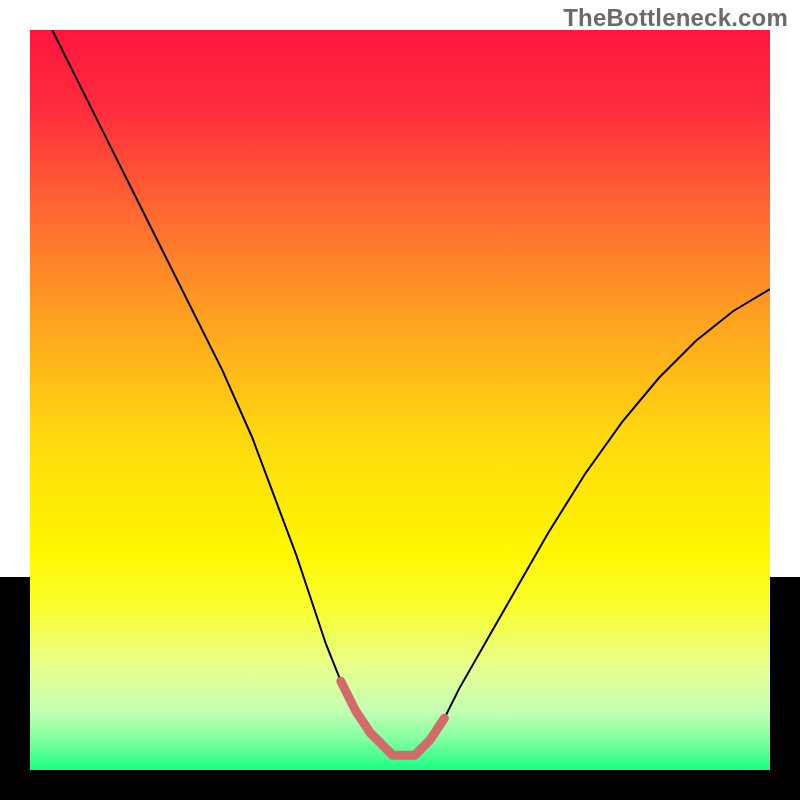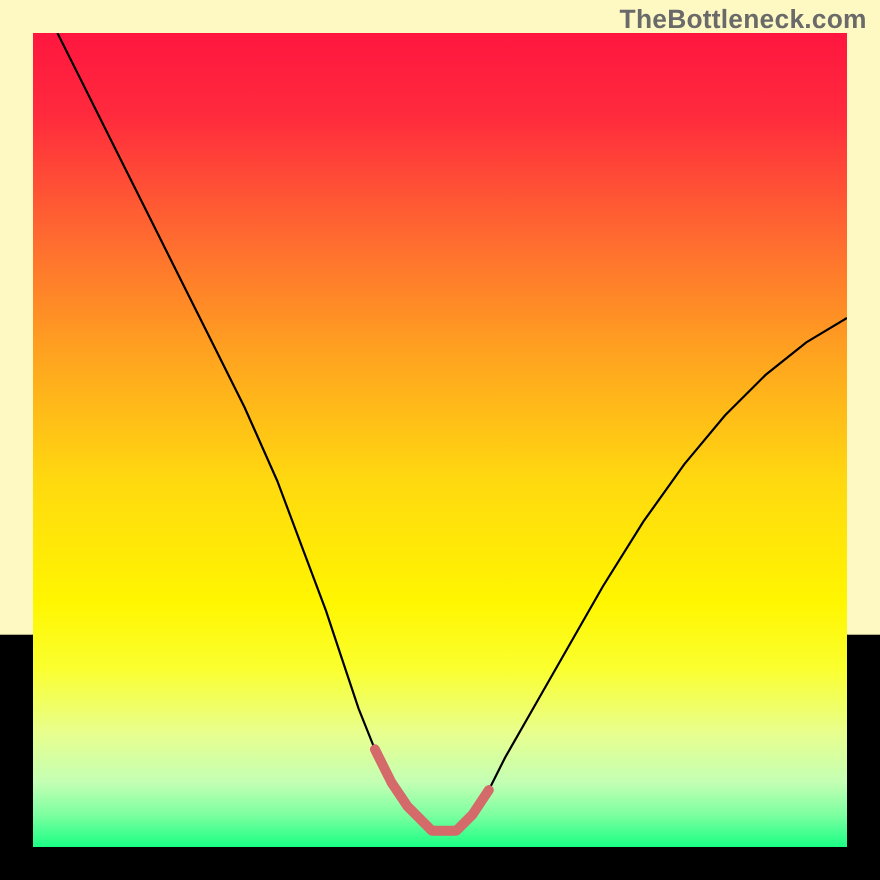--- a/index.html
+++ b/index.html
@@ -7,21 +7,21 @@
     padding: 0;
     width: 800px;
     height: 800px;
     overflow: hidden;
     background: #000;
   }
   .frame {
     position: relative;
     width: 800px;
     height: 577px;
-    background: #fef9c3;
+    background: #ffffff;
   }
   .watermark {
     position: absolute;
     top: 4px;
     right: 12px;
     font-family: Arial, Helvetica, sans-serif;
     font-size: 24px;
     font-weight: 600;
     color: #6a6a6a;
     letter-spacing: 0.2px;

